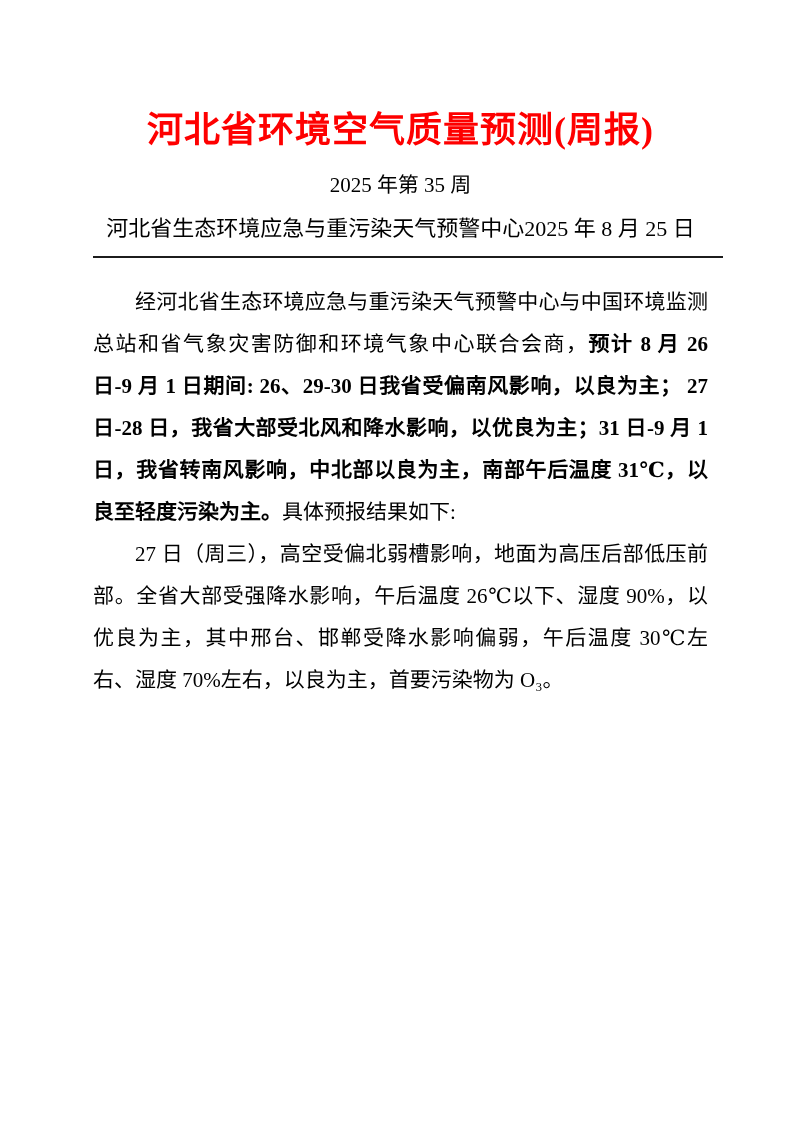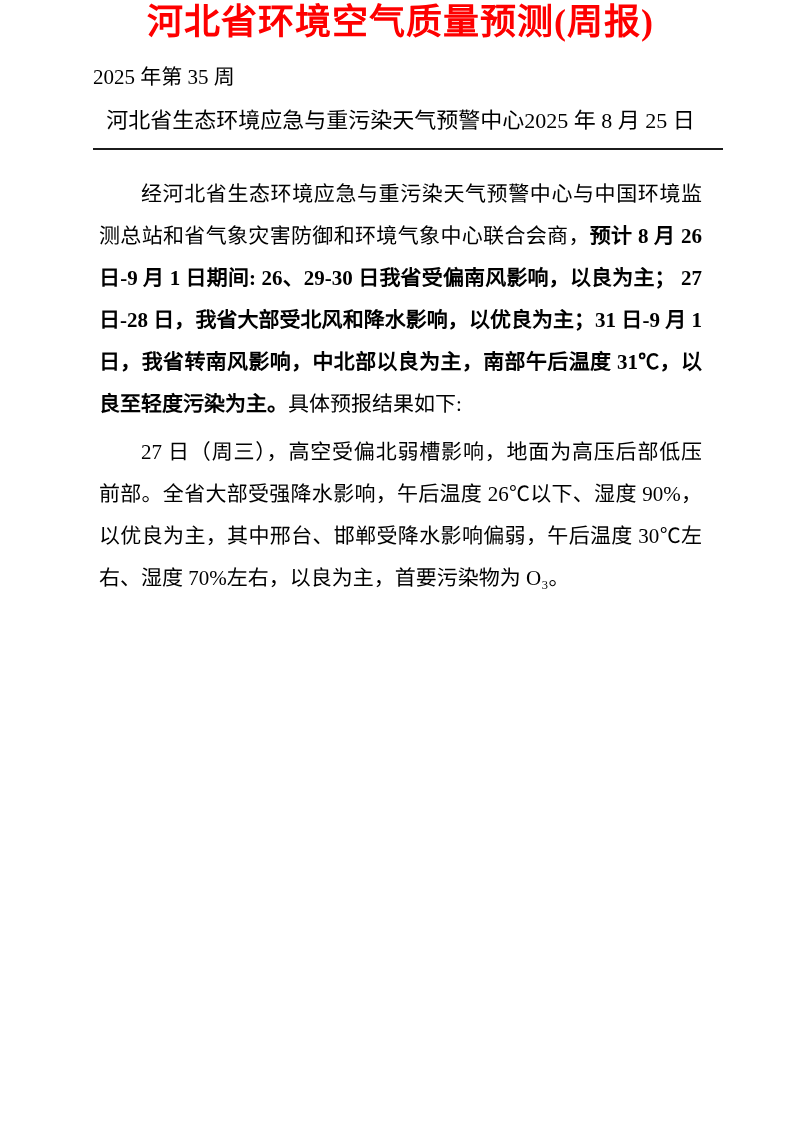--- a/index.html
+++ b/index.html
@@ -17,29 +17,31 @@
     font-family: "Liberation Serif", "DejaVu Serif", serif;
     color: #000000;
     overflow: hidden;
   }
   .content {
     margin-left: 93px;
     margin-right: 85px; 
   }
   .doc-title {
     margin: 0;
+    padding-top: 108px;
     text-align: center;
     font-size: 36px;
     line-height: 1.25;
     font-weight: bold;
     letter-spacing: 1px;
     color: #fe0000;
   }
   .doc-week {
     margin-top: 19px;
+    text-align: center;
     font-size: 21px;
     line-height: 27px;
   }
   .org-row {
     display: flex;
     justify-content: center;
     align-items: baseline;
     margin-top: 15px;
     font-size: 22px;
     line-height: 29px;
@@ -51,23 +53,22 @@
     margin: 13px 0 0 0;
   }
   .doc-body {
     margin-top: 23px;
     font-size: 21px;
     line-height: 42px;
     text-align: justify;
     text-justify: inter-ideograph;
   }
   .doc-body p {
-    margin: 6px;
+    margin: 0;
     text-indent: 2em;
-    font-family: Liberation Serif, serif;
   }
   .run-bold {
     font-weight: bold;
   }
 </style>
 </head>
 <body>
 
 <div class="page">
   <div class="content">

